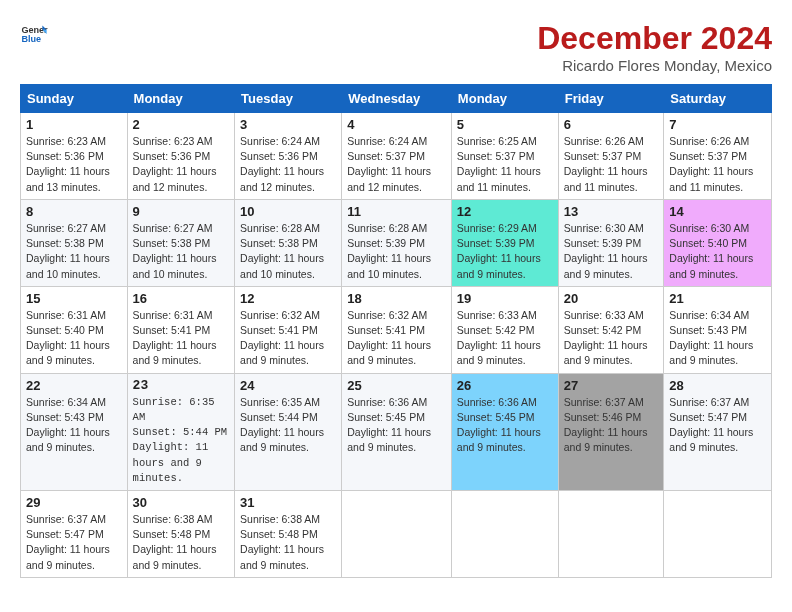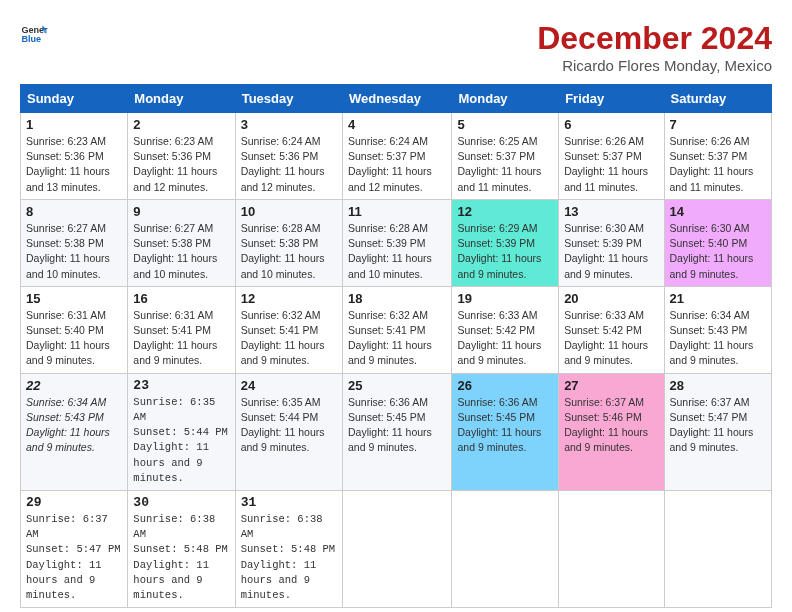--- a/index.html
+++ b/index.html
@@ -194,50 +194,50 @@
         <td>
           <span class="day-num">20</span>
           <div class="day-info">Sunrise: 6:33 AM<br>Sunset: 5:42 PM<br>Daylight: 11 hours and 9 minutes.</div>
         </td>
         <td>
           <span class="day-num">21</span>
           <div class="day-info">Sunrise: 6:34 AM<br>Sunset: 5:43 PM<br>Daylight: 11 hours and 9 minutes.</div>
         </td>
       </tr>
       <tr style="background: rgb(245, 247, 250);">
-        <td style="background: rgb(245, 247, 250); font-style: italic;">
+        <td style="background: rgb(245, 247, 250);">
           <span class="day-num">22</span>
           <div class="day-info">Sunrise: 6:34 AM<br>Sunset: 5:43 PM<br>Daylight: 11 hours and 9 minutes.</div>
         </td>
         <td style="background: rgb(245, 247, 250); font-family: Liberation Mono, monospace;">
           <span class="day-num">23</span>
           <div class="day-info">Sunrise: 6:35 AM<br>Sunset: 5:44 PM<br>Daylight: 11 hours and 9 minutes.</div>
         </td>
         <td style="background: rgb(245, 247, 250);">
           <span class="day-num">24</span>
           <div class="day-info">Sunrise: 6:35 AM<br>Sunset: 5:44 PM<br>Daylight: 11 hours and 9 minutes.</div>
         </td>
         <td style="background: rgb(245, 247, 250);">
           <span class="day-num">25</span>
           <div class="day-info">Sunrise: 6:36 AM<br>Sunset: 5:45 PM<br>Daylight: 11 hours and 9 minutes.</div>
         </td>
         <td style="background: #7dd3fc;">
           <span class="day-num">26</span>
           <div class="day-info">Sunrise: 6:36 AM<br>Sunset: 5:45 PM<br>Daylight: 11 hours and 9 minutes.</div>
         </td>
-        <td style="background: #f9a8d4;">
+        <td style="background: #a3a3a3;">
           <span class="day-num">27</span>
           <div class="day-info">Sunrise: 6:37 AM<br>Sunset: 5:46 PM<br>Daylight: 11 hours and 9 minutes.</div>
         </td>
         <td style="background: rgb(245, 247, 250);">
           <span class="day-num">28</span>
           <div class="day-info">Sunrise: 6:37 AM<br>Sunset: 5:47 PM<br>Daylight: 11 hours and 9 minutes.</div>
         </td>
       </tr>
-      <tr style="background: rgb(255, 255, 255); font-family: Liberation Mono, monospace;">
+      <tr style="background: rgb(255, 255, 255);">
         <td>
           <span class="day-num">29</span>
           <div class="day-info">Sunrise: 6:37 AM<br>Sunset: 5:47 PM<br>Daylight: 11 hours and 9 minutes.</div>
         </td>
         <td>
           <span class="day-num">30</span>
           <div class="day-info">Sunrise: 6:38 AM<br>Sunset: 5:48 PM<br>Daylight: 11 hours and 9 minutes.</div>
         </td>
         <td>
           <span class="day-num">31</span>

